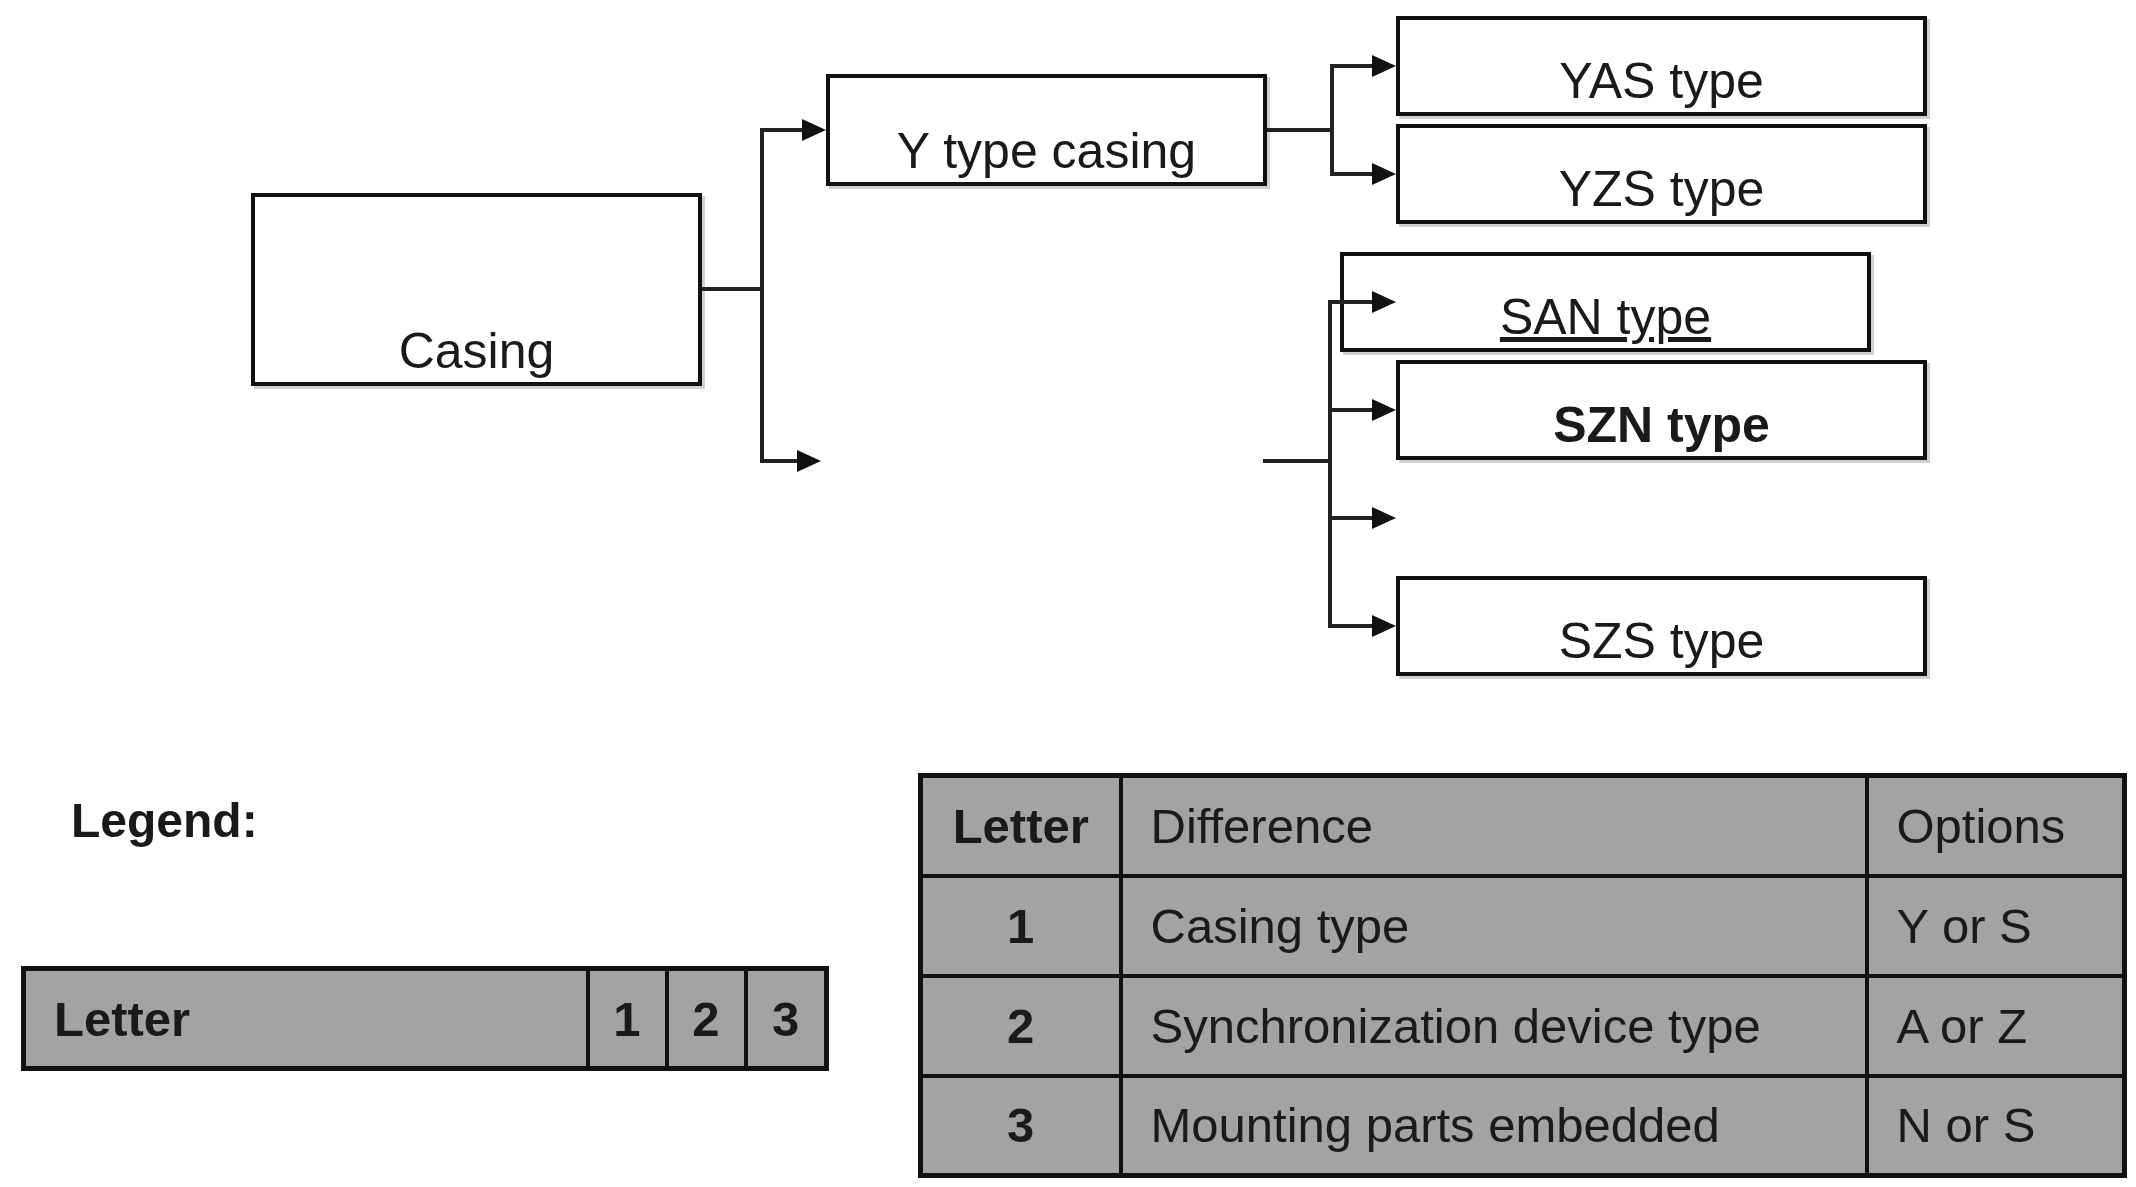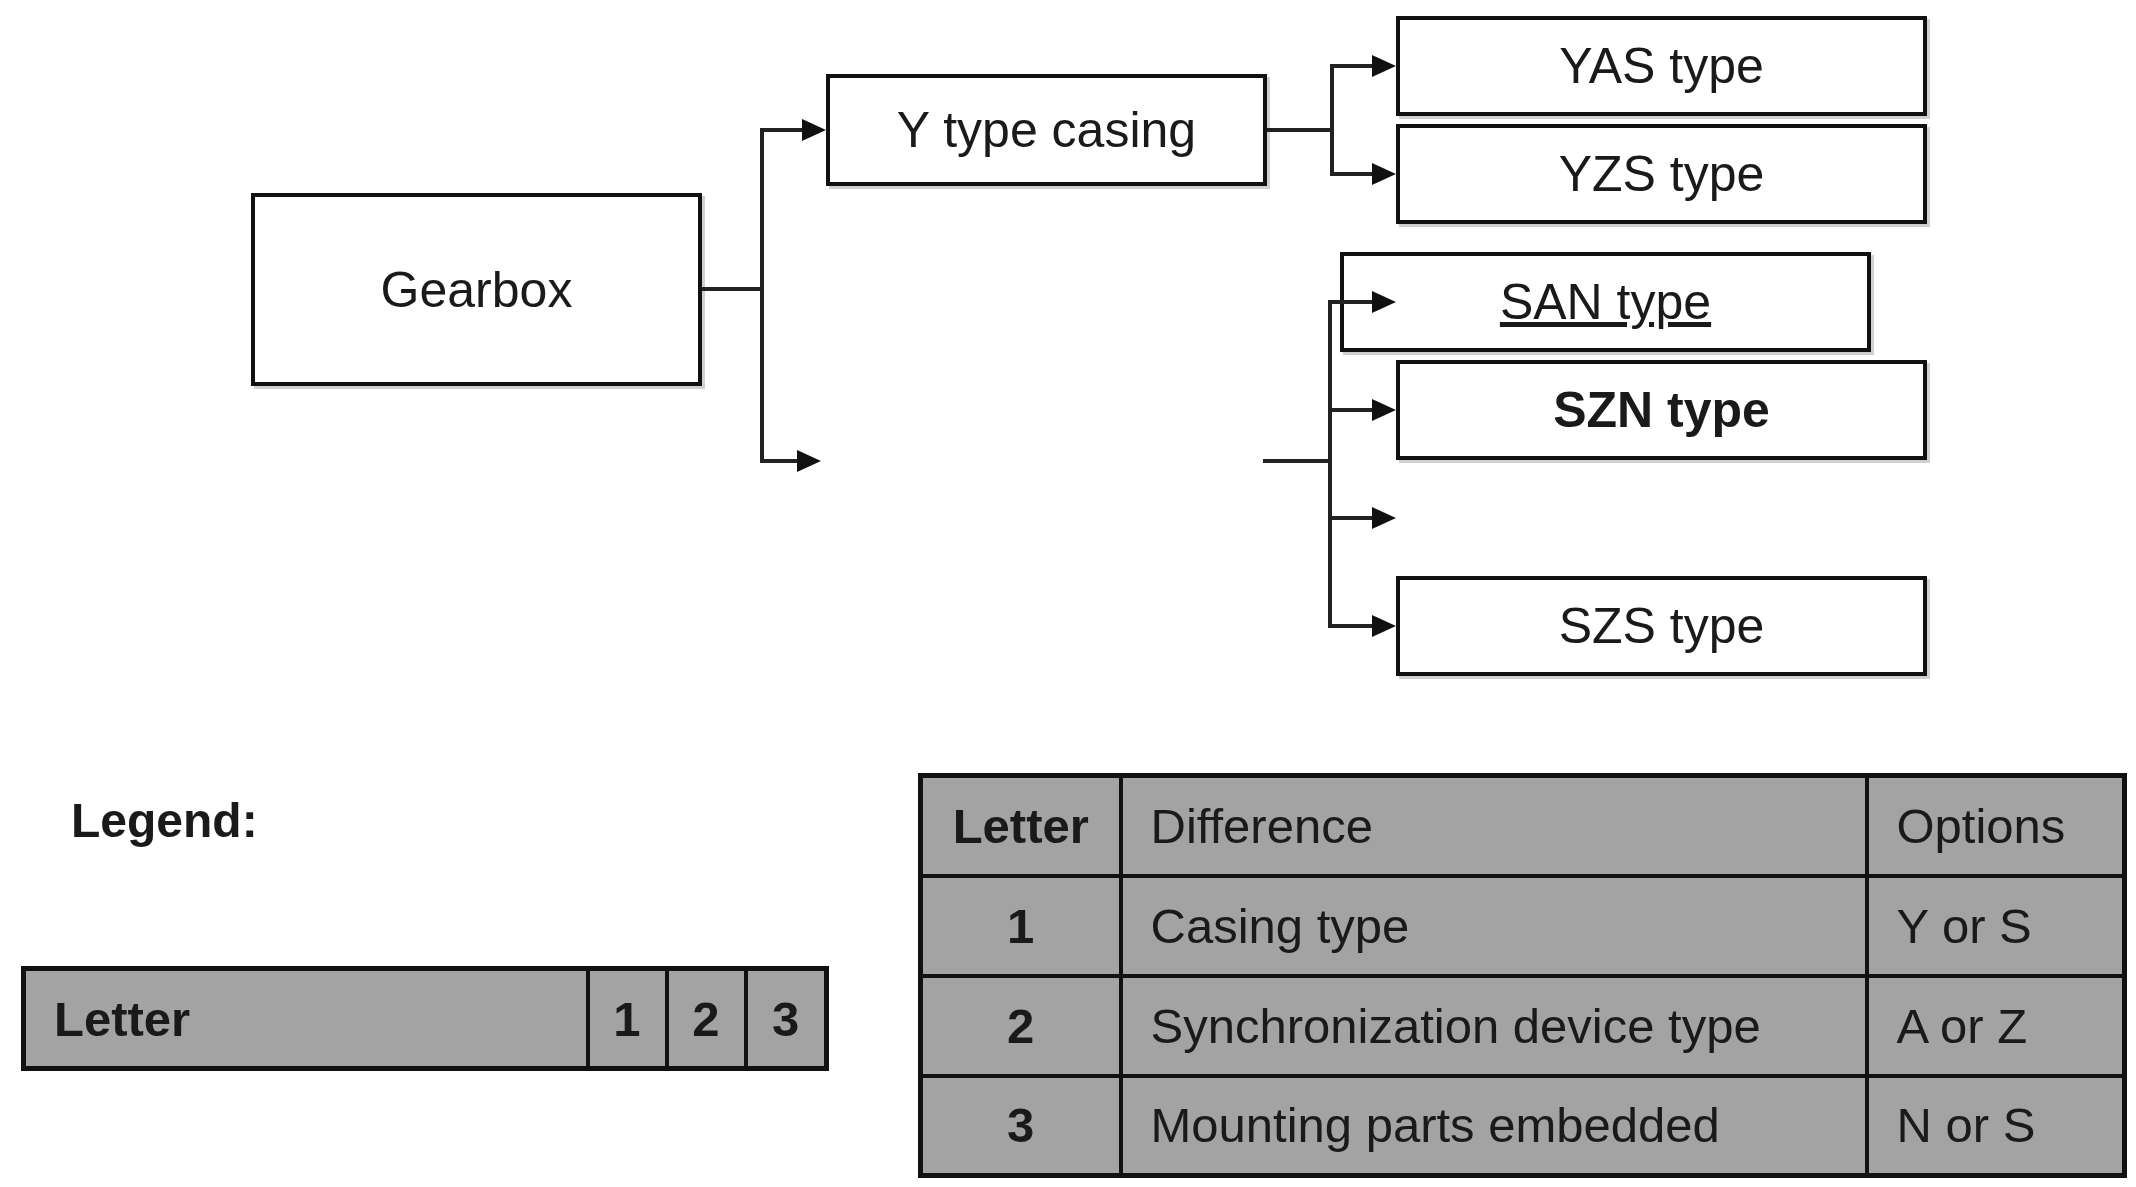--- a/index.html
+++ b/index.html
@@ -18,21 +18,21 @@
   }
 
   
   .node {
     position: absolute;
     border: 4px solid #111111;
     background: #ffffff;
     display: flex;
     flex-direction: column;
     align-items: center;
-    justify-content: center;
+    justify-content: flex-end;
     font-size: 50px;
     line-height: 1.24;
     text-align: center;
     box-sizing: border-box;
     box-shadow: 3px 3px 0 rgba(120,120,120,0.35);
   }
 
   
   .line {
     position: absolute;
@@ -81,21 +81,21 @@
 
   #example-table { left: 21px; top: 966px; width: 803px; }
   #difference-table { left: 918px; top: 773px; width: 1204px; }
 </style>
 </head>
 <body>
 
 <div class="canvas">
 
   <div class="node" style="left:251px; top:193px; width:451px; height:193px;">
-    <div>Gearbox</div>
+    <div>Casing</div>
   </div>
 
   <div class="node" style="left:826px; top:74px; width:441px; height:112px;">
     <div>Y type casing</div>
   </div>
 
 
   <div class="node" style="left:1396px; top:16px;  width:531px; height:100px;">
     <div>YAS type</div>
   </div>

